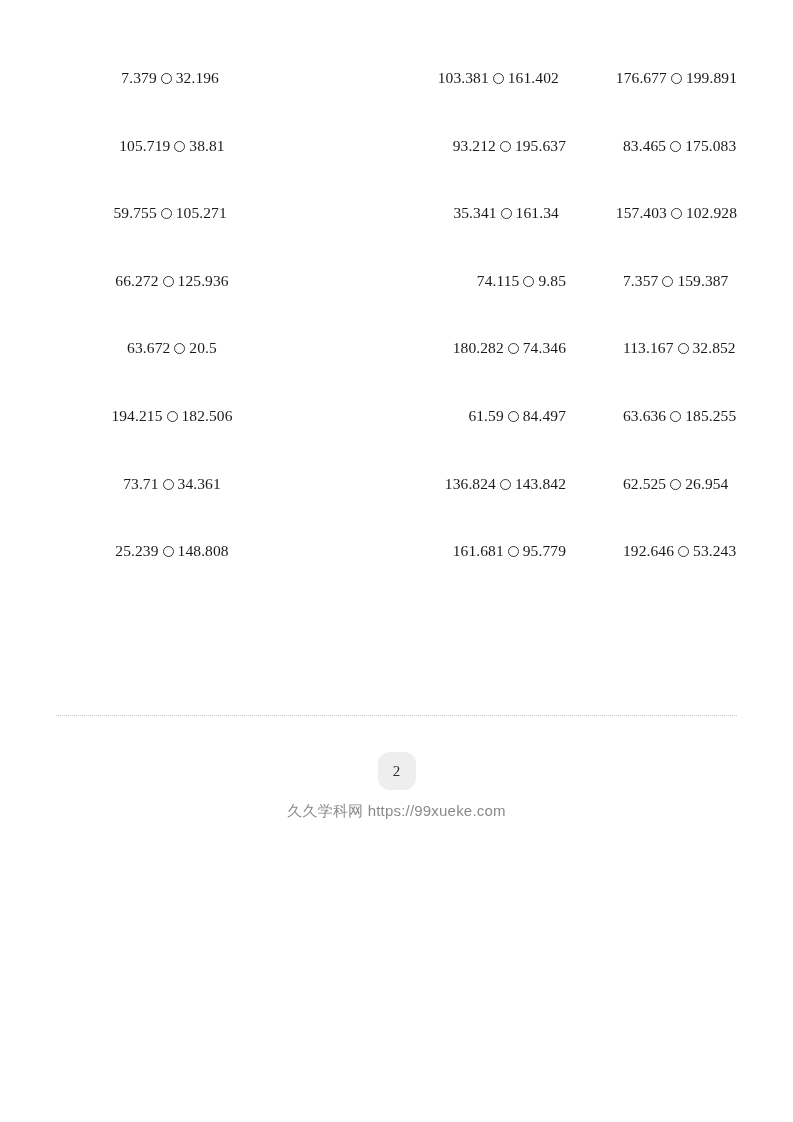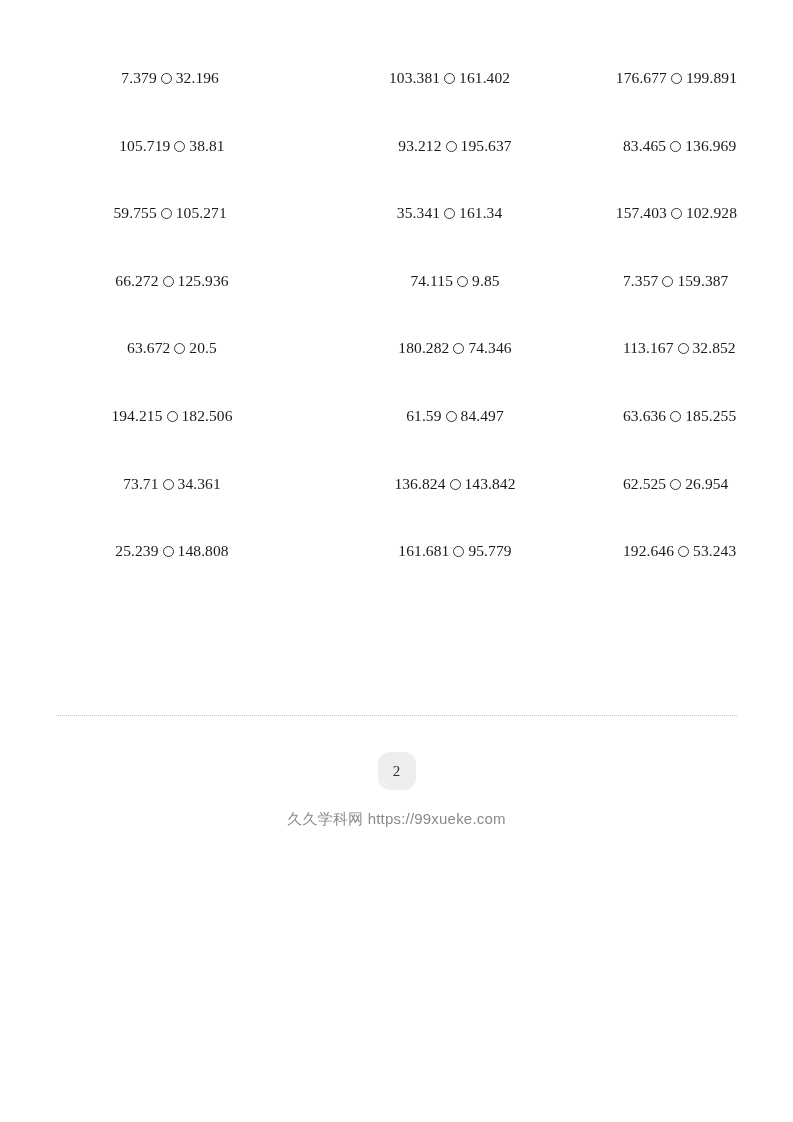--- a/index.html
+++ b/index.html
@@ -46,21 +46,21 @@
   }
 
   
   .col-1 {
     width: 232px;
     text-align: center;
   }
   
   .col-2 {
     width: 222px;
-    text-align: center;
+    text-align: right;
     padding-left: 56px;
   }
   
   .col-3 {
     flex: 1;
     text-align: left;
     padding-left: 57px;
   }
 
   .operand {
@@ -116,38 +116,37 @@
   .watermark {
     position: absolute;
     top: 112px;
     left: 0;
     right: 0;
     text-align: center;
     font-size: 15px;
     color: #8a8a8a;
     font-family: "Liberation Sans", "DejaVu Sans", sans-serif;
     letter-spacing: 0.2px;
-    margin-top: 8px;
   }
 </style>
 </head>
 <body>
 
 <div class="page">
 
   <div class="problem-area">
       <div class="prob-row">
         <div class="prob-cell col-1"><span class="operand">7.379</span><span class="compare-circle"></span><span class="operand">32.196</span></div>
         <div class="prob-cell col-2"><span class="operand">103.381</span><span class="compare-circle"></span><span class="operand">161.402</span></div>
         <div class="prob-cell col-3"><span class="operand">176.677</span><span class="compare-circle"></span><span class="operand">199.891</span></div>
       </div>
       <div class="prob-row">
         <div class="prob-cell col-1"><span class="operand">105.719</span><span class="compare-circle"></span><span class="operand">38.81</span></div>
         <div class="prob-cell col-2"><span class="operand">93.212</span><span class="compare-circle"></span><span class="operand">195.637</span></div>
-        <div class="prob-cell col-3"><span class="operand">83.465</span><span class="compare-circle"></span><span class="operand">136.969</span></div>
+        <div class="prob-cell col-3"><span class="operand">83.465</span><span class="compare-circle"></span><span class="operand">175.083</span></div>
       </div>
       <div class="prob-row">
         <div class="prob-cell col-1"><span class="operand">59.755</span><span class="compare-circle"></span><span class="operand">105.271</span></div>
         <div class="prob-cell col-2"><span class="operand">35.341</span><span class="compare-circle"></span><span class="operand">161.34</span></div>
         <div class="prob-cell col-3"><span class="operand">157.403</span><span class="compare-circle"></span><span class="operand">102.928</span></div>
       </div>
       <div class="prob-row">
         <div class="prob-cell col-1"><span class="operand">66.272</span><span class="compare-circle"></span><span class="operand">125.936</span></div>
         <div class="prob-cell col-2"><span class="operand">74.115</span><span class="compare-circle"></span><span class="operand">9.85</span></div>
         <div class="prob-cell col-3"><span class="operand">7.357</span><span class="compare-circle"></span><span class="operand">159.387</span></div>

